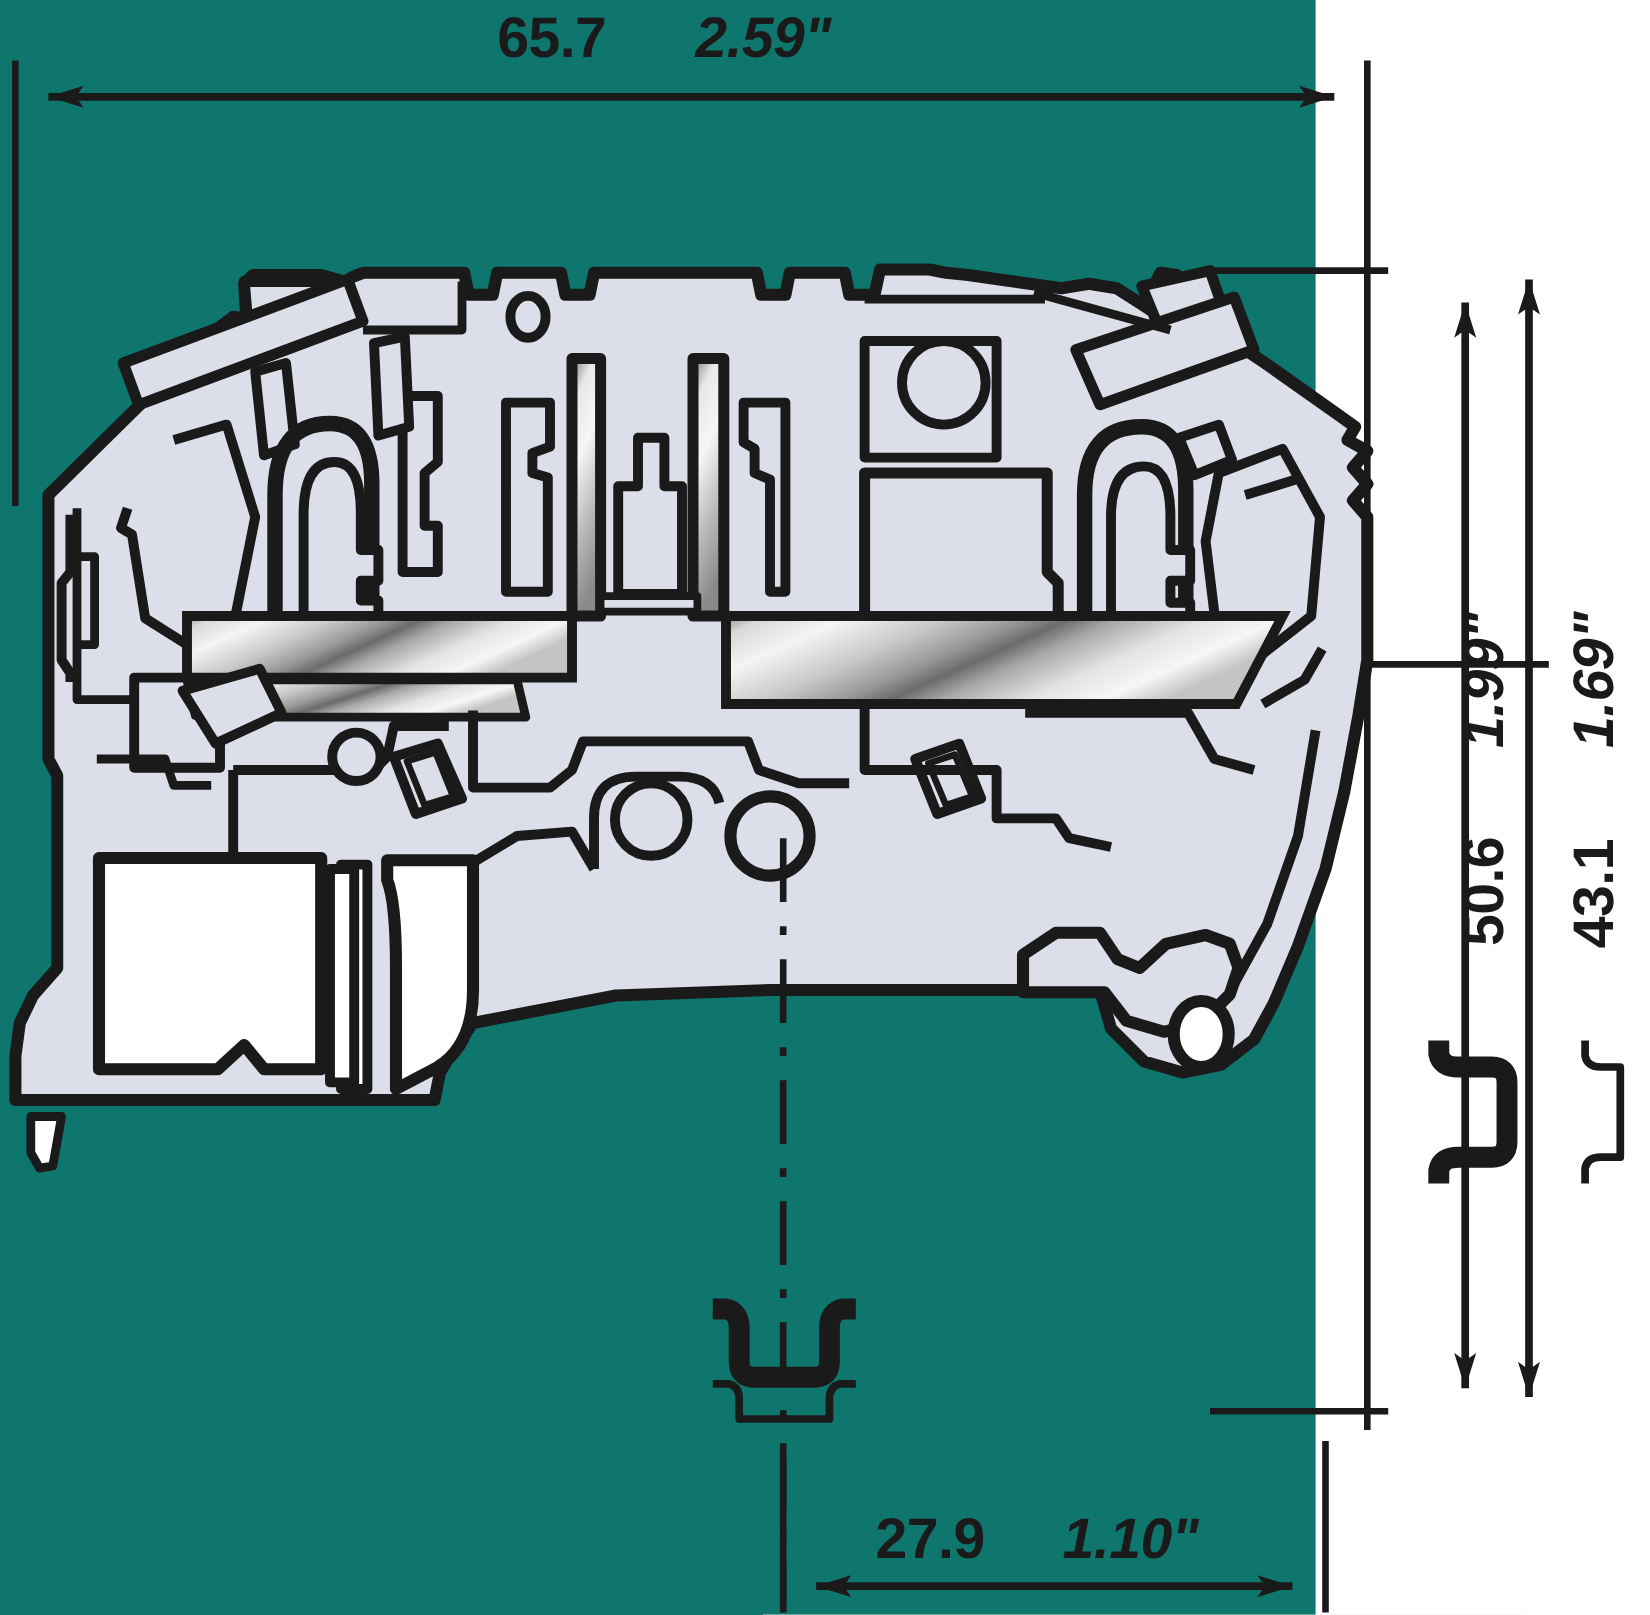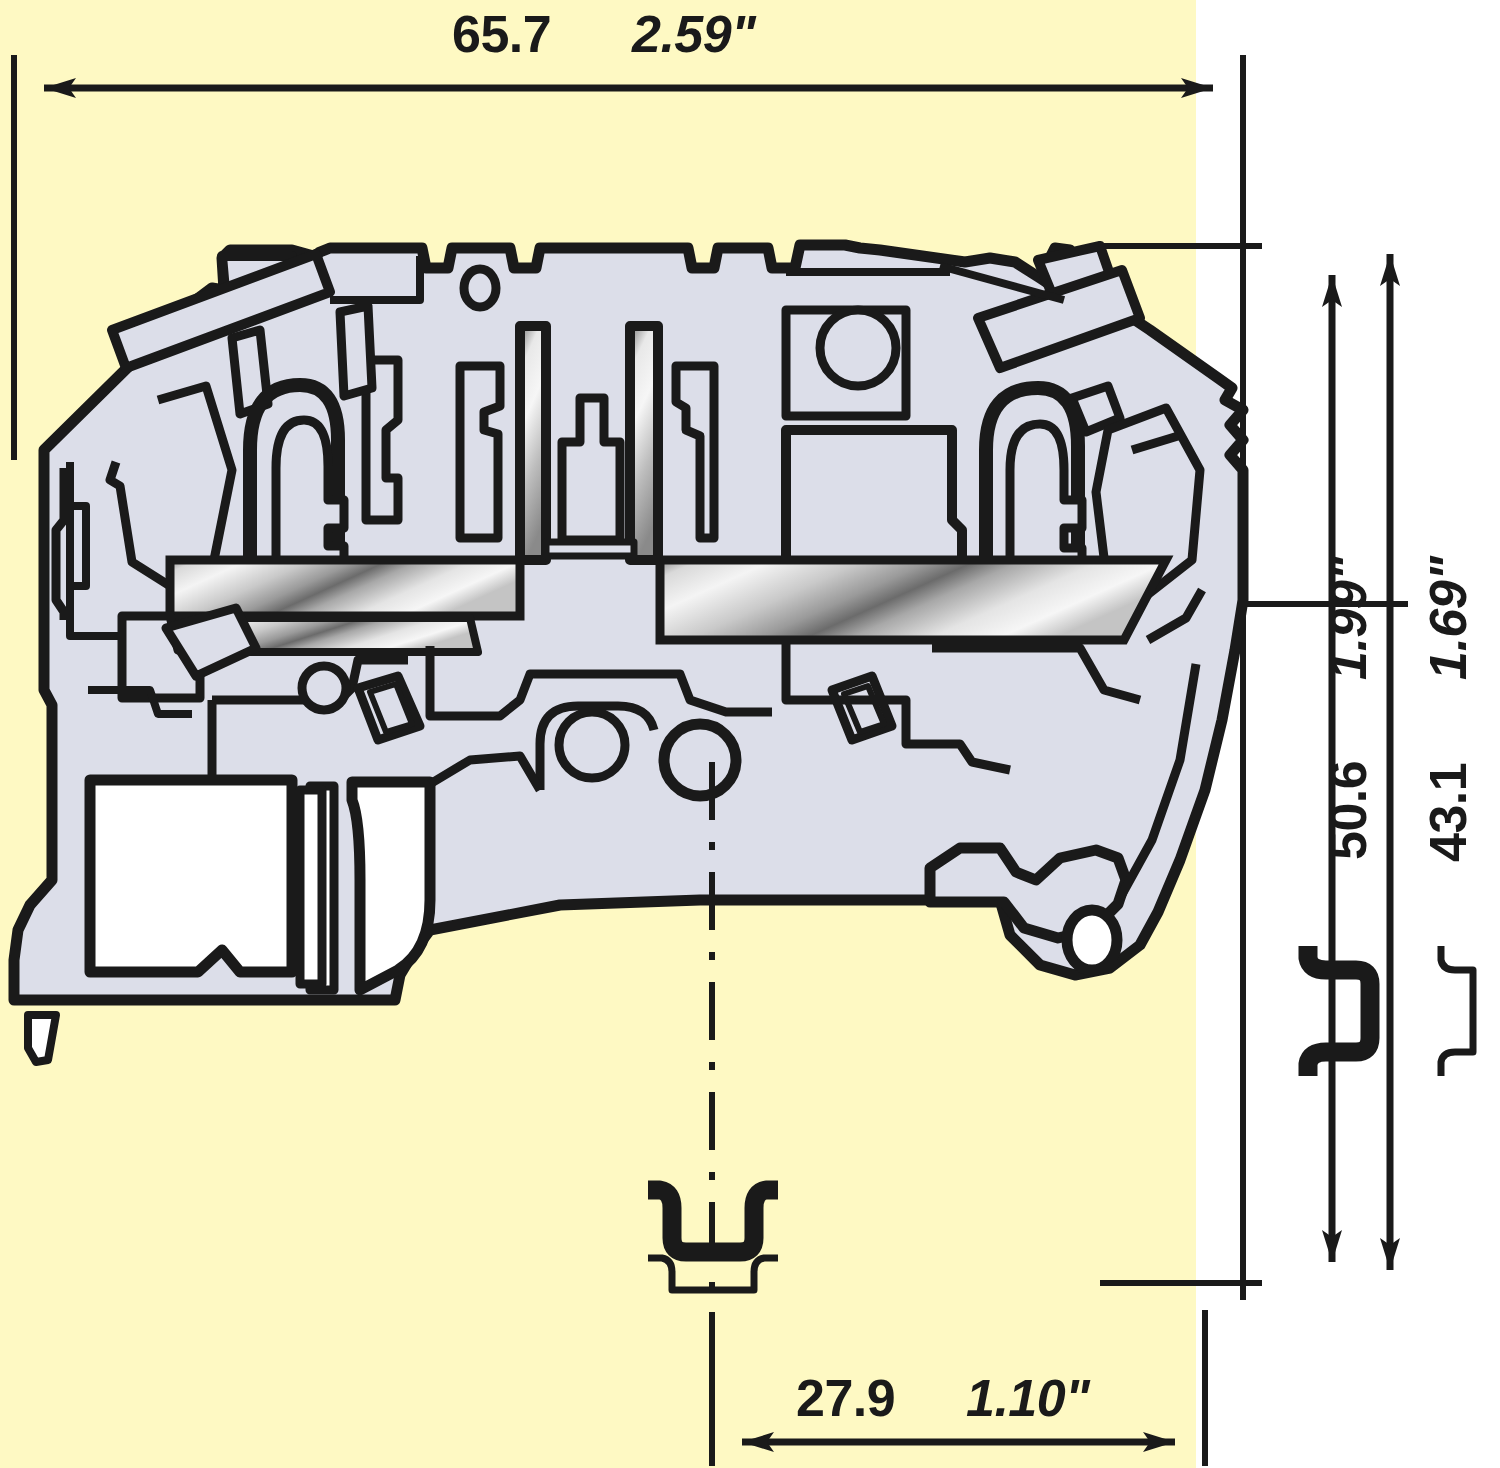--- a/index.html
+++ b/index.html
@@ -1,17 +1,17 @@
 <!DOCTYPE html>
 <html><head>
 <meta charset="utf-8">
 <style>
   html,body{margin:0;padding:0;background:#ffffff;}
   body{width:1500px;height:1468px;font-family:"Liberation Sans",sans-serif;overflow:hidden;}
-  #stage{position:relative;width:1196px;height:1468px;background:#fef9c3;}
+  #stage{position:relative;width:1196px;height:1468px;background:#0f766e;}
   svg{display:block;position:absolute;top:0;left:0;}
   .dimtext{font-family:"Liberation Sans",sans-serif;font-weight:bold;fill:#1a1a1a;font-size:52px;letter-spacing:-0.5px;}
   .dimtext-in{font-family:"Liberation Sans",sans-serif;font-weight:bold;font-style:italic;fill:#1a1a1a;font-size:52px;letter-spacing:-0.5px;}
 </style>
 </head>
 <body>
 
 <div id="stage">
 
 <svg width="1500" height="1468" viewBox="0 0 1500 1468" xmlns="http://www.w3.org/2000/svg">

